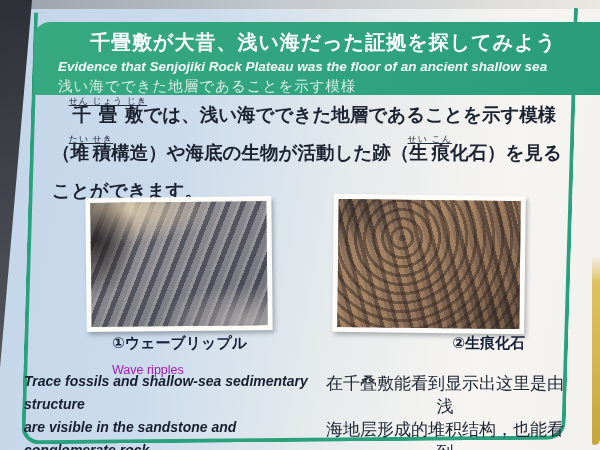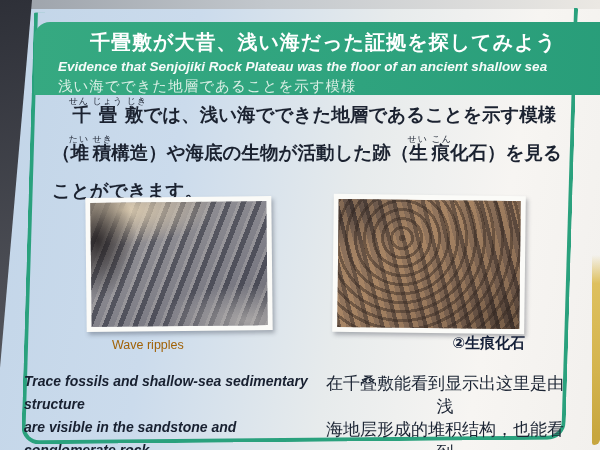--- a/index.html
+++ b/index.html
@@ -34,21 +34,21 @@
   }
   .title-jp{font-size:20px;font-weight:bold;color:#ffffff;letter-spacing:1px;text-align:center;white-space:nowrap;}
   .title-en{font-size:13.5px;font-style:italic;font-weight:bold;color:#f6fbf9;margin-top:3px;white-space:nowrap;}
   .title-zh{font-size:14.5px;color:#daefe5;margin-top:3px;letter-spacing:1px;white-space:nowrap;}
   .body-text{
     position:absolute;left:52px;top:92px;width:524px;z-index:4;
     font-size:18.5px;font-weight:bold;color:#1b2230;
   }
   .jp-line{display:block;height:38px;line-height:46px;white-space:nowrap;}
   .jp-line:first-child{text-indent:0.9em;}
-  ruby rt{font-size:9px;font-weight:normal;color:#232a38;letter-spacing:1px;}
+  ruby rt{font-size:9px;font-weight:normal;color:#232a38;letter-spacing:1px;text-decoration:underline;}
   .photo{
     position:absolute;z-index:4;background:#fbfbf8;padding:5px;
     box-shadow:2px 3px 4px rgba(50,55,70,.35);
   }
   .photo-left{left:86px;top:197px;transform:rotate(-0.6deg);}
   .photo-right{left:333px;top:195px;transform:rotate(0.7deg);}
   .photo-inner{display:block;}
   .photo-left .photo-inner{
     width:176px;height:124px;
     background:
@@ -64,21 +64,21 @@
       repeating-radial-gradient(circle at 35% 30%,rgba(48,36,30,.45) 0 3px,rgba(0,0,0,0) 3px 9px),
       repeating-linear-gradient(75deg,rgba(56,42,36,.5) 0 4px,rgba(180,138,98,.45) 4px 9px,rgba(122,92,72,.3) 9px 14px),
       radial-gradient(90px 55px at 8% 8%,rgba(64,58,58,.85),rgba(64,58,58,0) 70%),
       radial-gradient(80px 45px at 92% 90%,rgba(50,42,38,.6),rgba(50,42,38,0) 70%),
       linear-gradient(135deg,#8a7361 0%,#9d8065 40%,#6e5a4c 78%,#55463c 100%);
   }
   .caption{position:absolute;z-index:4;color:#141f38;}
   .caption-left{left:88px;top:334px;width:184px;text-align:left;padding-left:24px;box-sizing:border-box;}
   .caption-right{left:333px;top:334px;width:192px;text-align:right;}
   .caption-jp{font-size:15px;font-weight:bold;white-space:nowrap;}
-  .caption-en{font-size:12.5px;color:#a16207;margin-top:4px;white-space:nowrap;}
+  .caption-en{font-size:12.5px;color:#a21caf;margin-top:10px;white-space:nowrap;}
   .footer-en{
     position:absolute;left:18px;top:370px;width:294px;z-index:4;
     font-size:14px;font-style:italic;font-weight:bold;color:#182030;
     line-height:23px;white-space:pre-line;text-align:left;padding-left:6px;box-sizing:border-box;
   }
   .footer-zh{
     position:absolute;left:325px;top:372px;width:240px;z-index:4;
     font-size:17px;color:#1b2433;line-height:23px;white-space:pre-line;text-align:center;
   }
 </style>
@@ -103,20 +103,21 @@
 </div>
 
 <div class="photo photo-left">
   <span class="photo-inner"></span>
 </div>
 <div class="photo photo-right">
   <span class="photo-inner"></span>
 </div>
 
 <div class="caption caption-left">
+  <div class="caption-jp">①ウェーブリップル</div>
   <div class="caption-en">Wave ripples</div>
 </div>
 <div class="caption caption-right">
   <div class="caption-jp">②生痕化石</div>
 </div>
 
 <div class="footer-en">Trace fossils and shallow-sea sedimentary structure
 are visible in the sandstone and conglomerate rock
 of Senjojiki Rock Plateau.</div>
 <div class="footer-zh">在千叠敷能看到显示出这里是由浅

